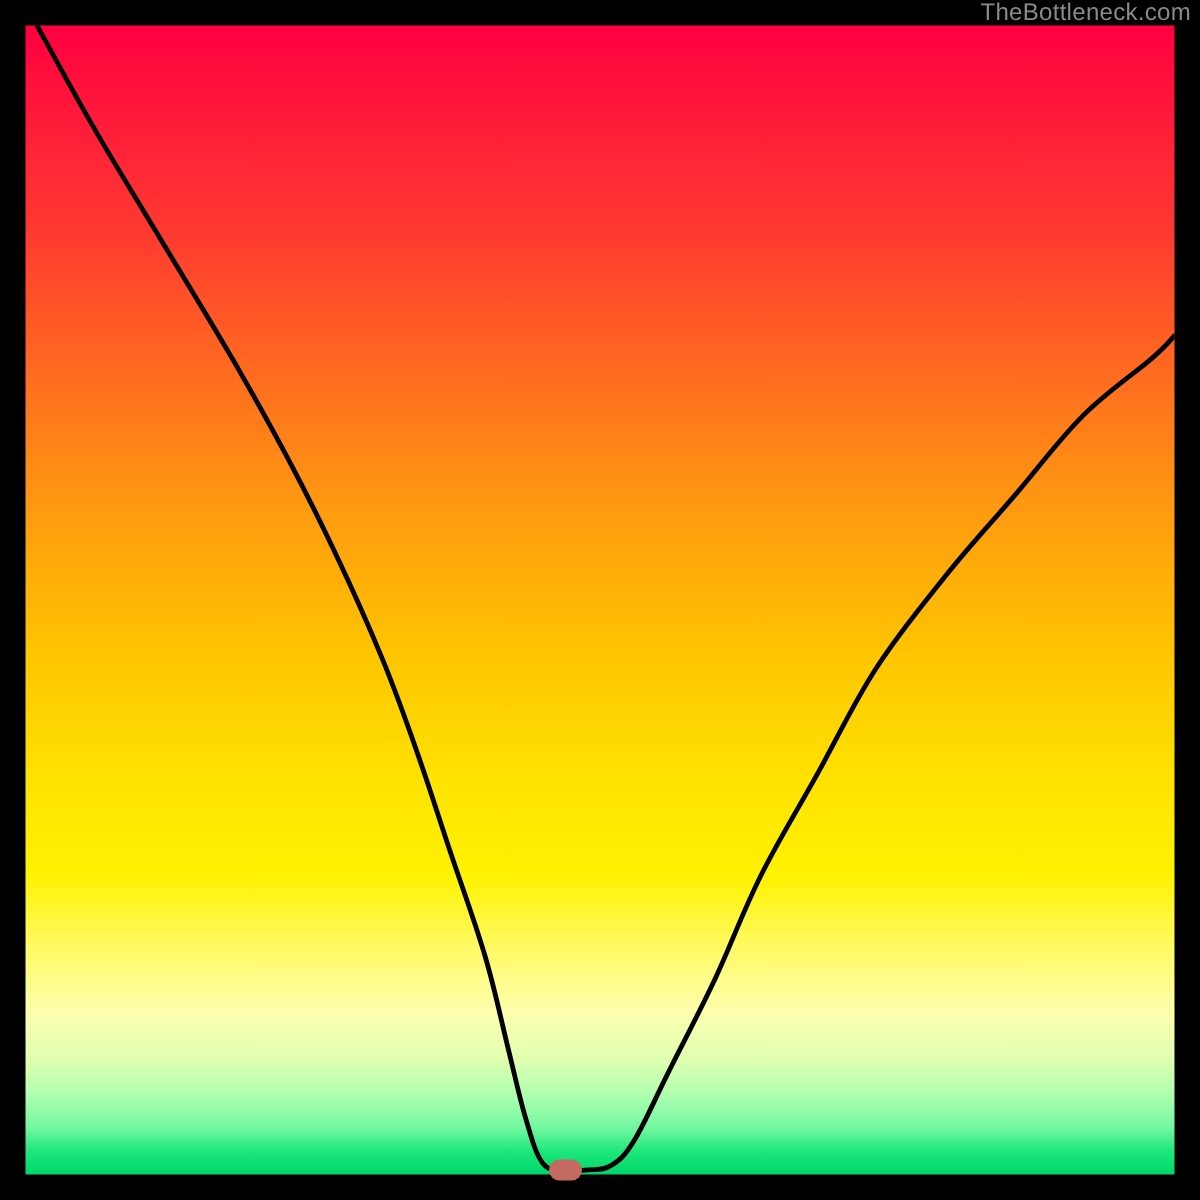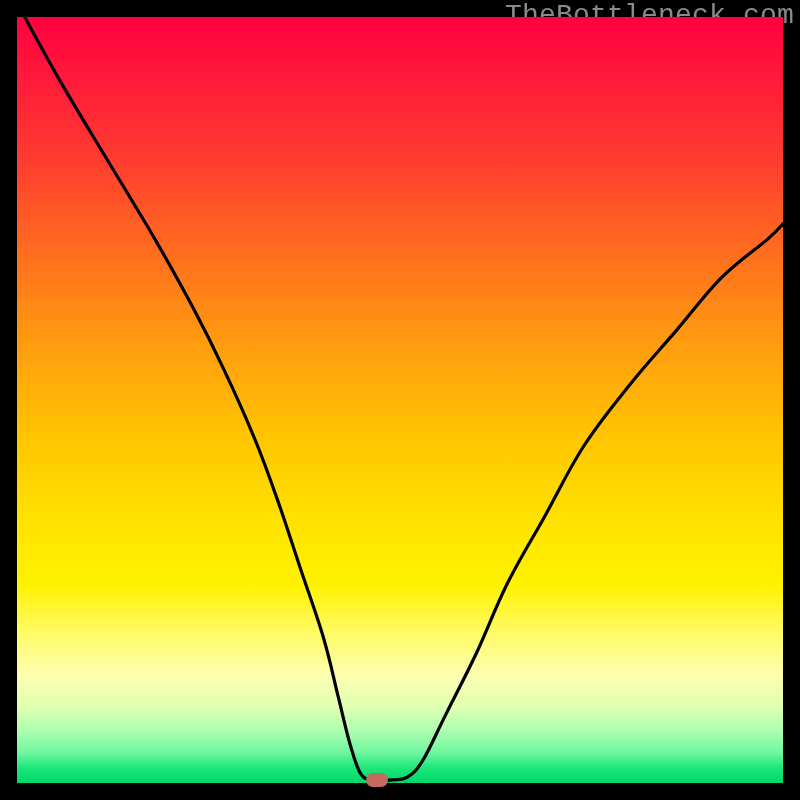--- a/index.html
+++ b/index.html
@@ -44,22 +44,22 @@
     height: 14px;
     border-radius: 7px;
     background: #c56a60;
     left: 354px;
     top: 749px;
   }
   .watermark {
     position: absolute;
     top: 0;
     right: 6px;
-    font-family: Liberation Mono, monospace;
-    font-size: 28px;
+    font-family: Liberation Sans, sans-serif;
+    font-size: 16px;
     color: #8a8a8a;
     letter-spacing: 0.2px;
   }
 </style>
 </head>
 <body>
 
 <div class="canvas">
   <div class="watermark">TheBottleneck.com</div>
   <div class="plot-area">

